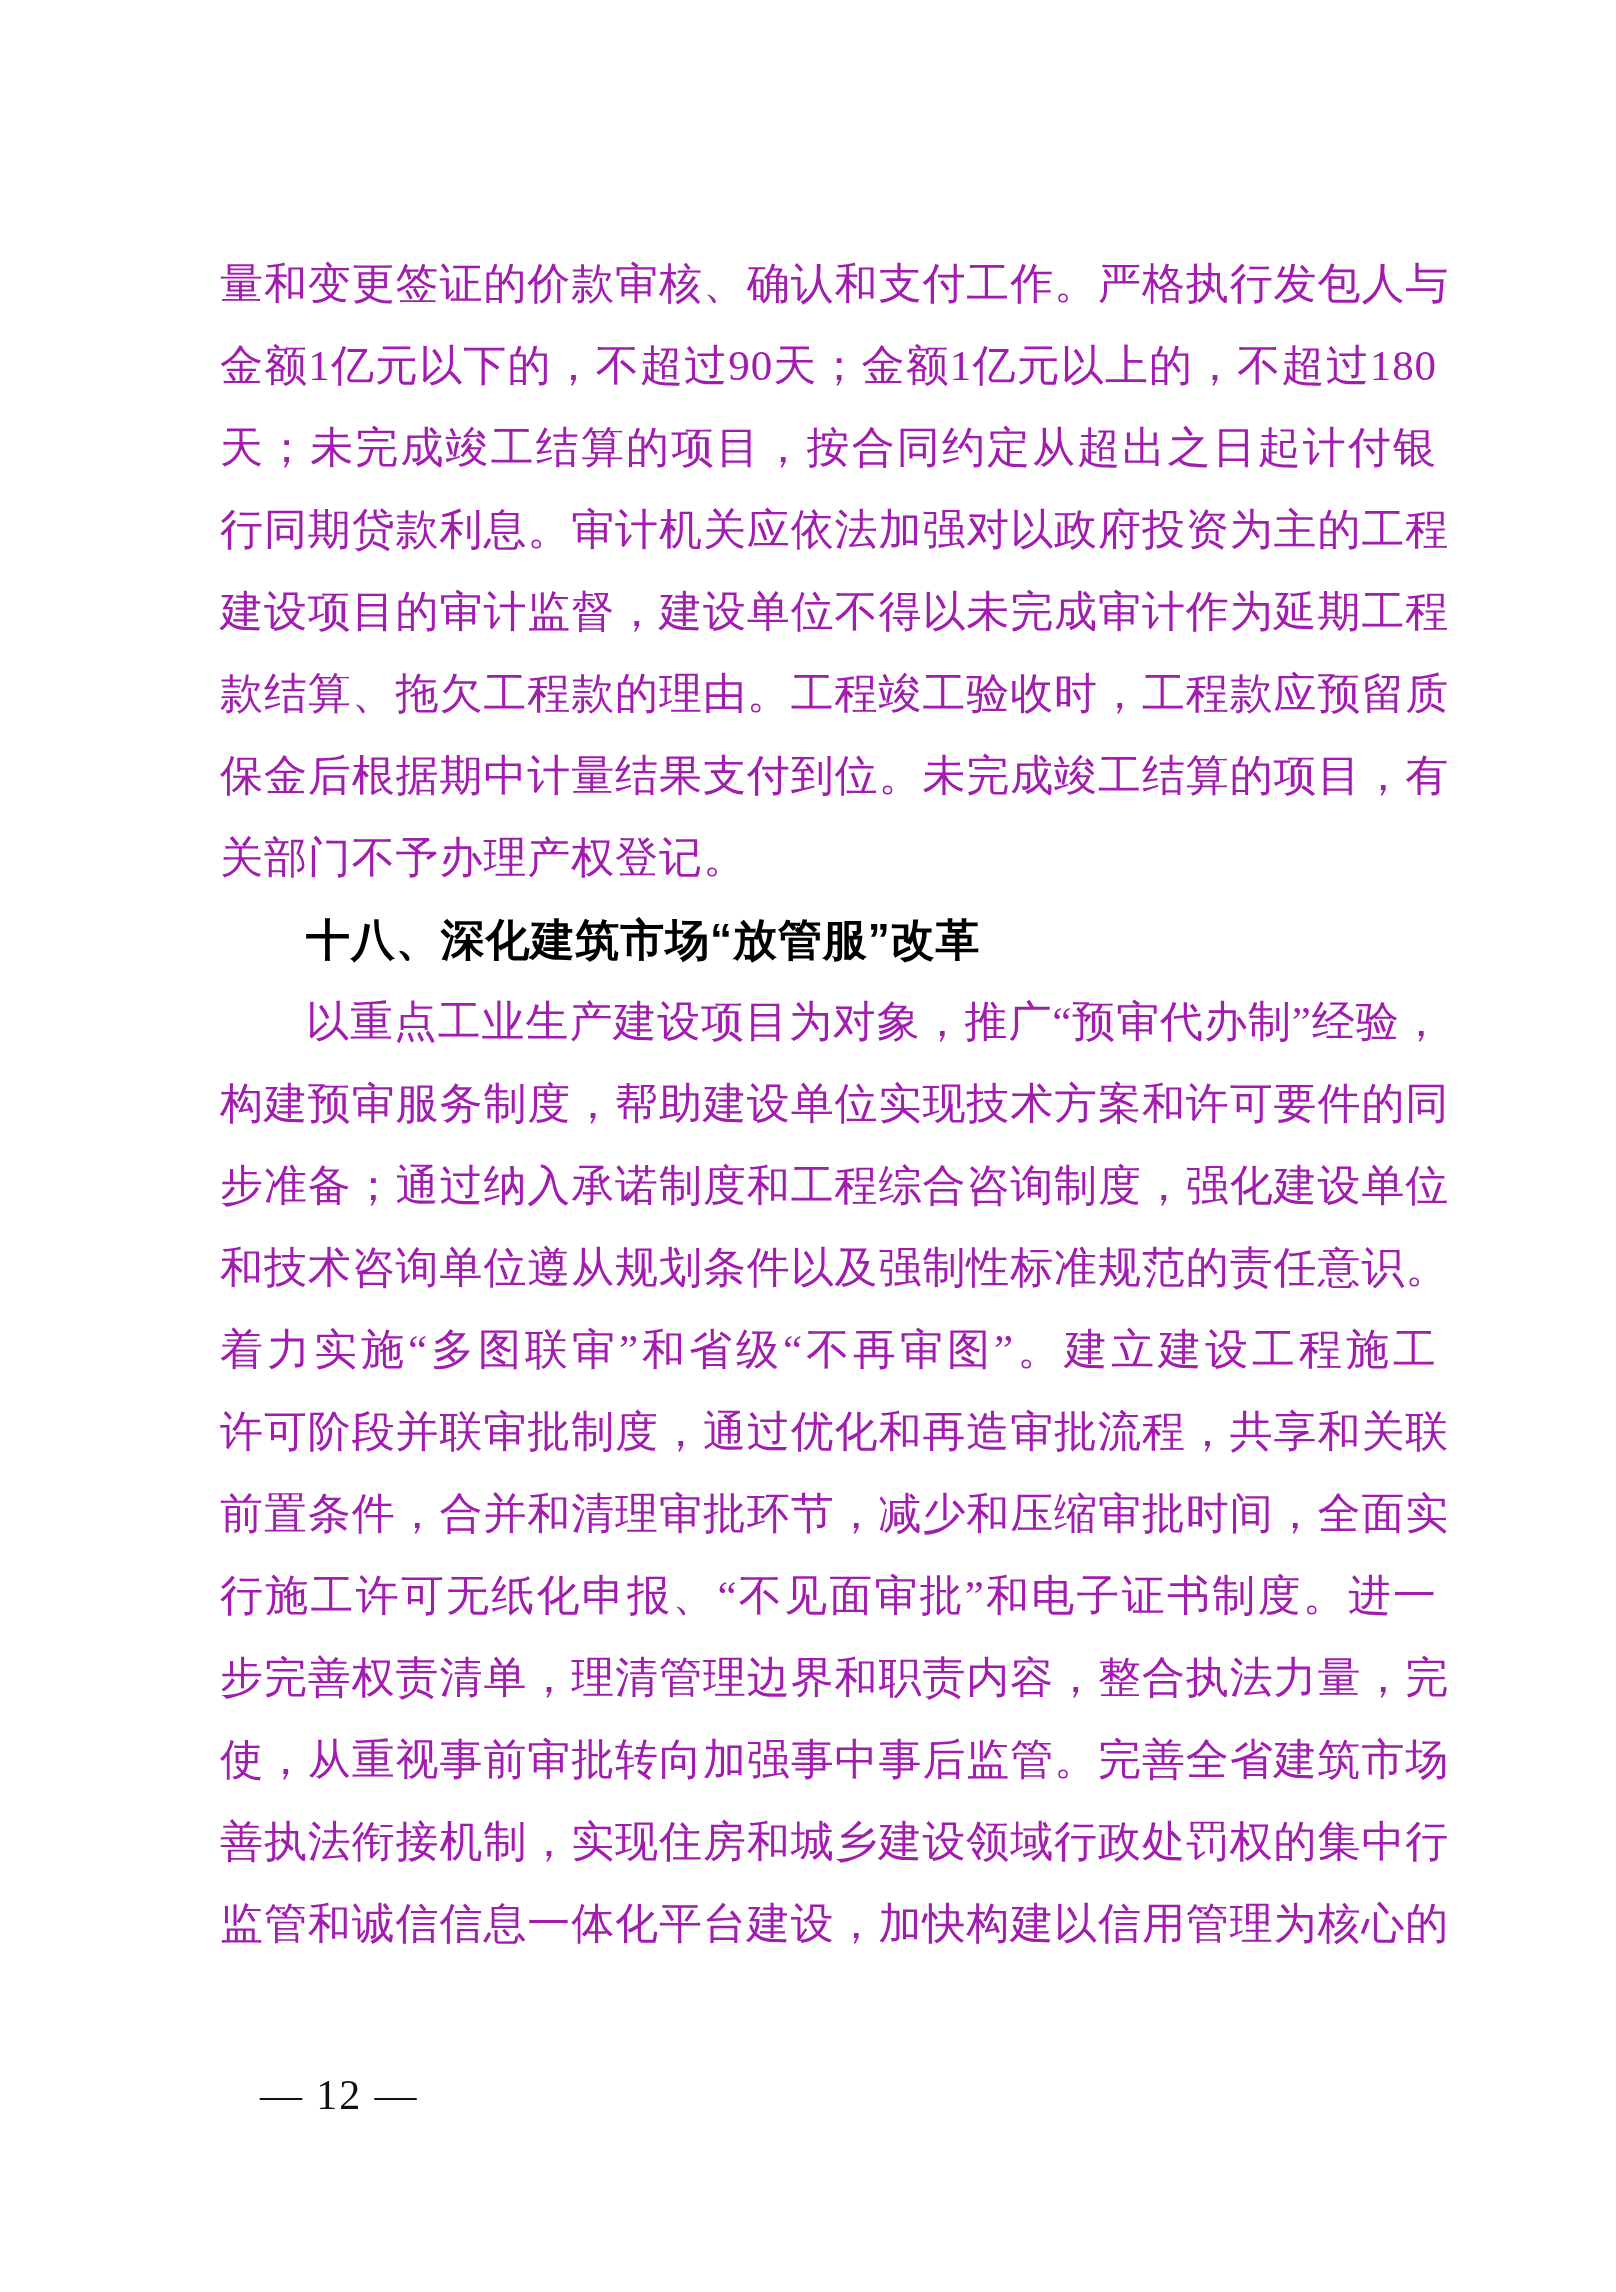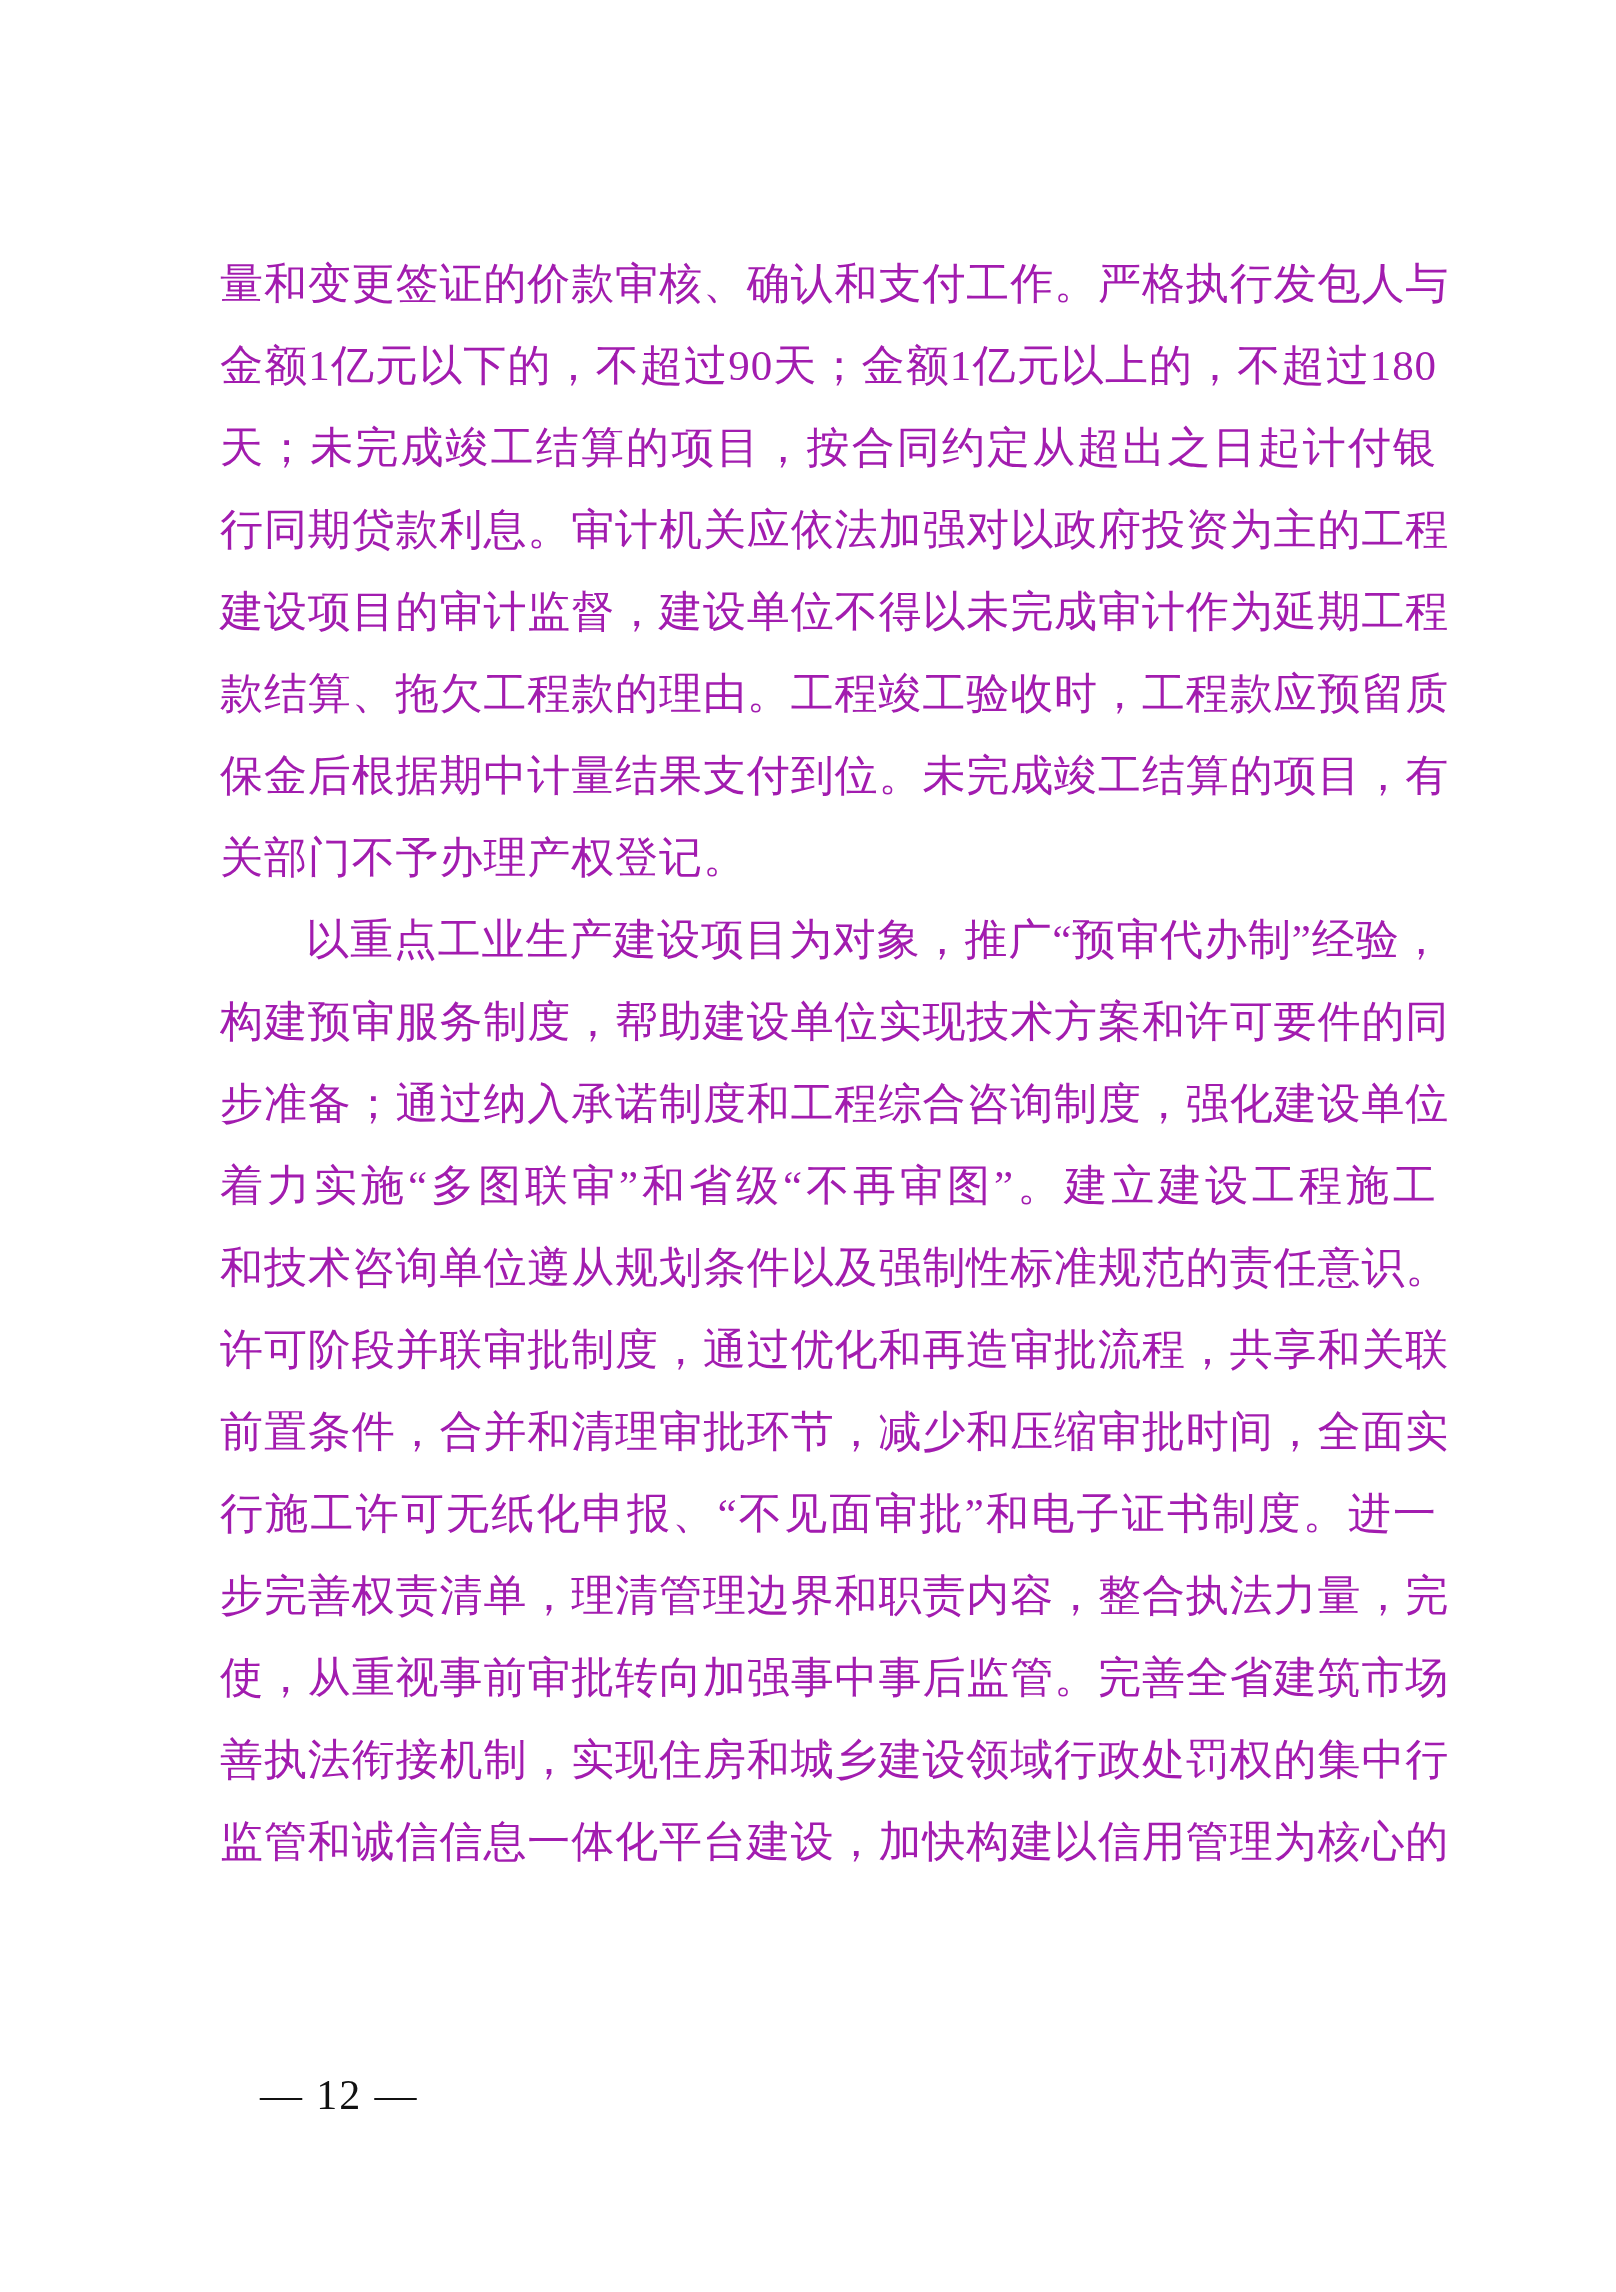--- a/index.html
+++ b/index.html
@@ -68,26 +68,27 @@
 
     <div class="line">量和变更签证的价款审核、确认和支付工作。严格执行发包人与</div>
     <div class="line">金额1亿元以下的，不超过90天；金额1亿元以上的，不超过180</div>
     <div class="line">天；未完成竣工结算的项目，按合同约定从超出之日起计付银</div>
     <div class="line">行同期贷款利息。审计机关应依法加强对以政府投资为主的工程</div>
     <div class="line">建设项目的审计监督，建设单位不得以未完成审计作为延期工程</div>
     <div class="line">款结算、拖欠工程款的理由。工程竣工验收时，工程款应预留质</div>
     <div class="line">保金后根据期中计量结果支付到位。未完成竣工结算的项目，有</div>
     <div class="line end">关部门不予办理产权登记。</div>
 
+    <div class="line heading">十八、深化建筑市场“放管服”改革</div>
 
     <div class="line indent">以重点工业生产建设项目为对象，推广“预审代办制”经验，</div>
     <div class="line">构建预审服务制度，帮助建设单位实现技术方案和许可要件的同</div>
     <div class="line">步准备；通过纳入承诺制度和工程综合咨询制度，强化建设单位</div>
+    <div class="line">和技术咨询单位遵从规划条件以及强制性标准规范的责任意识。</div>
     <div class="line">着力实施“多图联审”和省级“不再审图”。建立建设工程施工</div>
-    <div class="line">和技术咨询单位遵从规划条件以及强制性标准规范的责任意识。</div>
     <div class="line">许可阶段并联审批制度，通过优化和再造审批流程，共享和关联</div>
     <div class="line">前置条件，合并和清理审批环节，减少和压缩审批时间，全面实</div>
     <div class="line">行施工许可无纸化申报、“不见面审批”和电子证书制度。进一</div>
     <div class="line">步完善权责清单，理清管理边界和职责内容，整合执法力量，完</div>
     <div class="line">使，从重视事前审批转向加强事中事后监管。完善全省建筑市场</div>
     <div class="line">善执法衔接机制，实现住房和城乡建设领域行政处罚权的集中行</div>
     <div class="line">监管和诚信信息一体化平台建设，加快构建以信用管理为核心的</div>
 
   </div>
 

